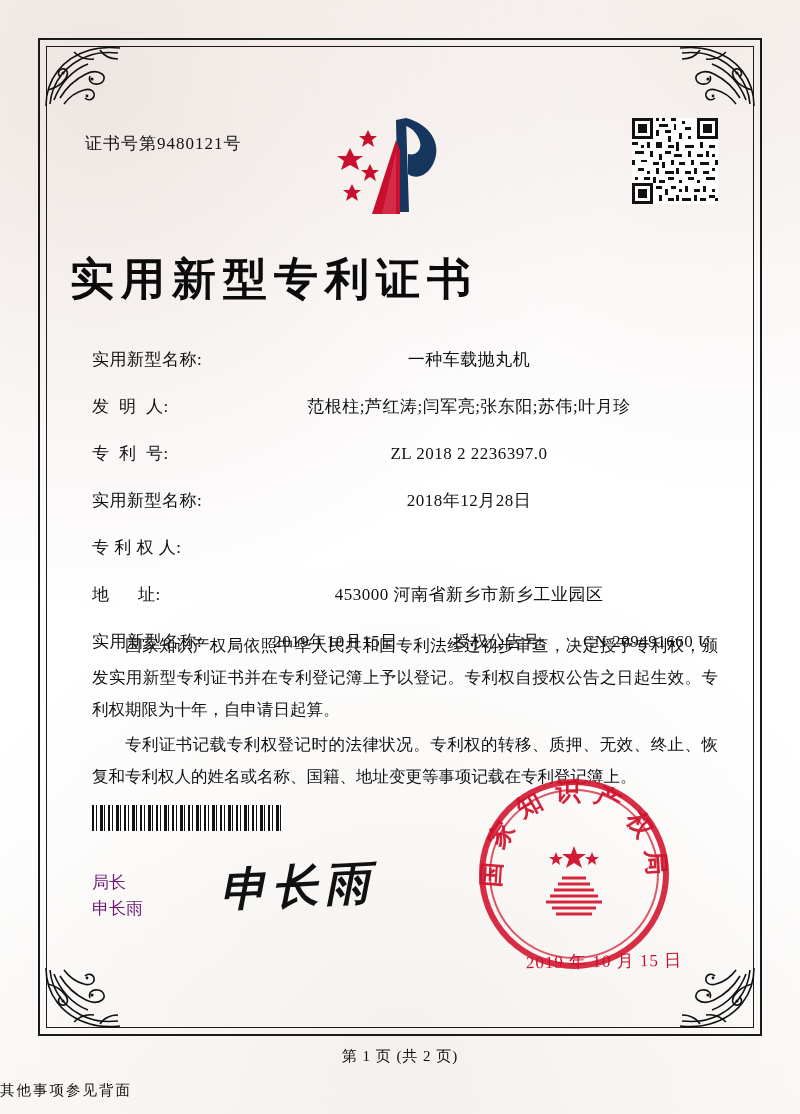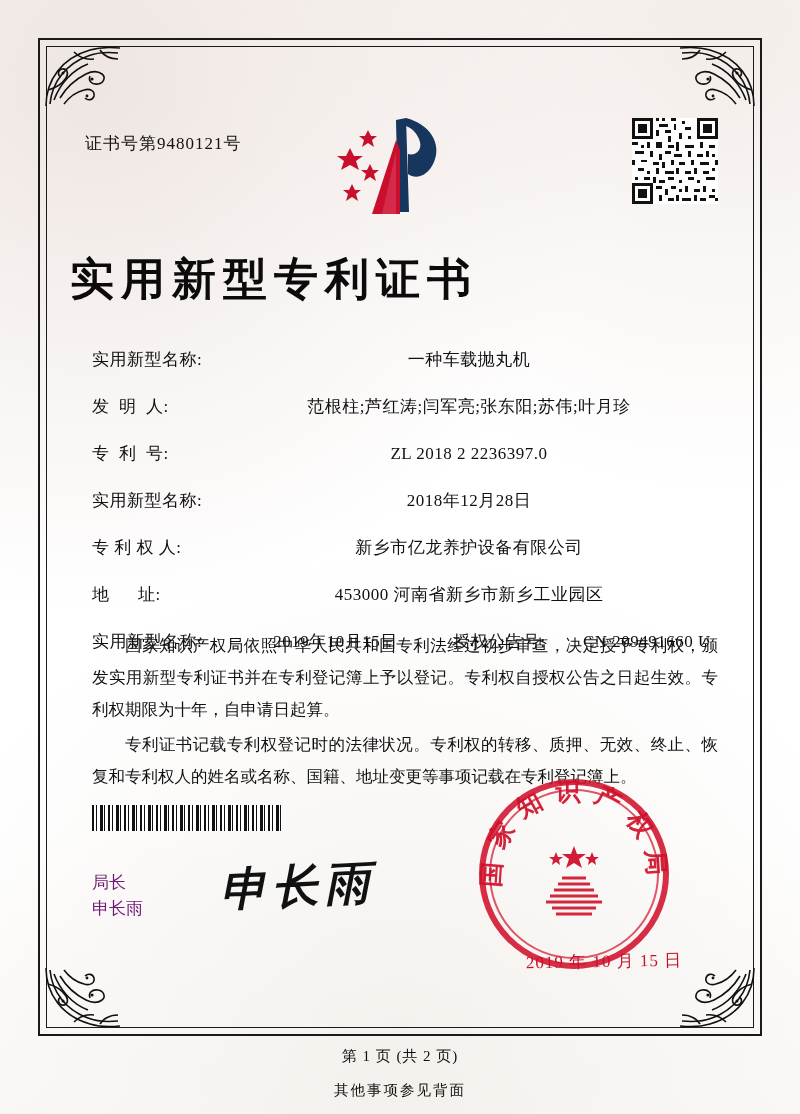--- a/index.html
+++ b/index.html
@@ -214,21 +214,20 @@
     text-align: center;
     font-size: 15px;
     color: #111;
     letter-spacing: 1px;
   }
   .footer-note {
     position: absolute;
     left: 0;
     right: 0;
     bottom: 14px;
-    text-align: center;
     font-size: 14.5px;
     color: #111;
     letter-spacing: 2px;
   }
 </style>
 </head>
 <body>
 
 <div class="page">
   <div class="paper-tint"></div>
@@ -443,21 +442,20 @@
       <div class="field">
         <span class="label">专  利  号:</span>
         <span class="value">ZL 2018 2 2236397.0</span>
       </div>
       <div class="field">
         <span class="label">实用新型名称:</span>
         <span class="value">2018年12月28日</span>
       </div>
       <div class="field">
         <span class="label">专 利 权 人:</span>
-        <span class="value">新乡市亿龙养护设备有限公司</span>
       </div>
       <div class="field">
         <span class="label">地      址:</span>
         <span class="value">453000 河南省新乡市新乡工业园区</span>
       </div>
       <div class="field two-col">
         <span class="label">实用新型名称:</span>
         <span class="value">2019年10月15日</span>
         <span class="label2">授权公告号:</span>
         <span class="value2">CN 209491660 U</span>

